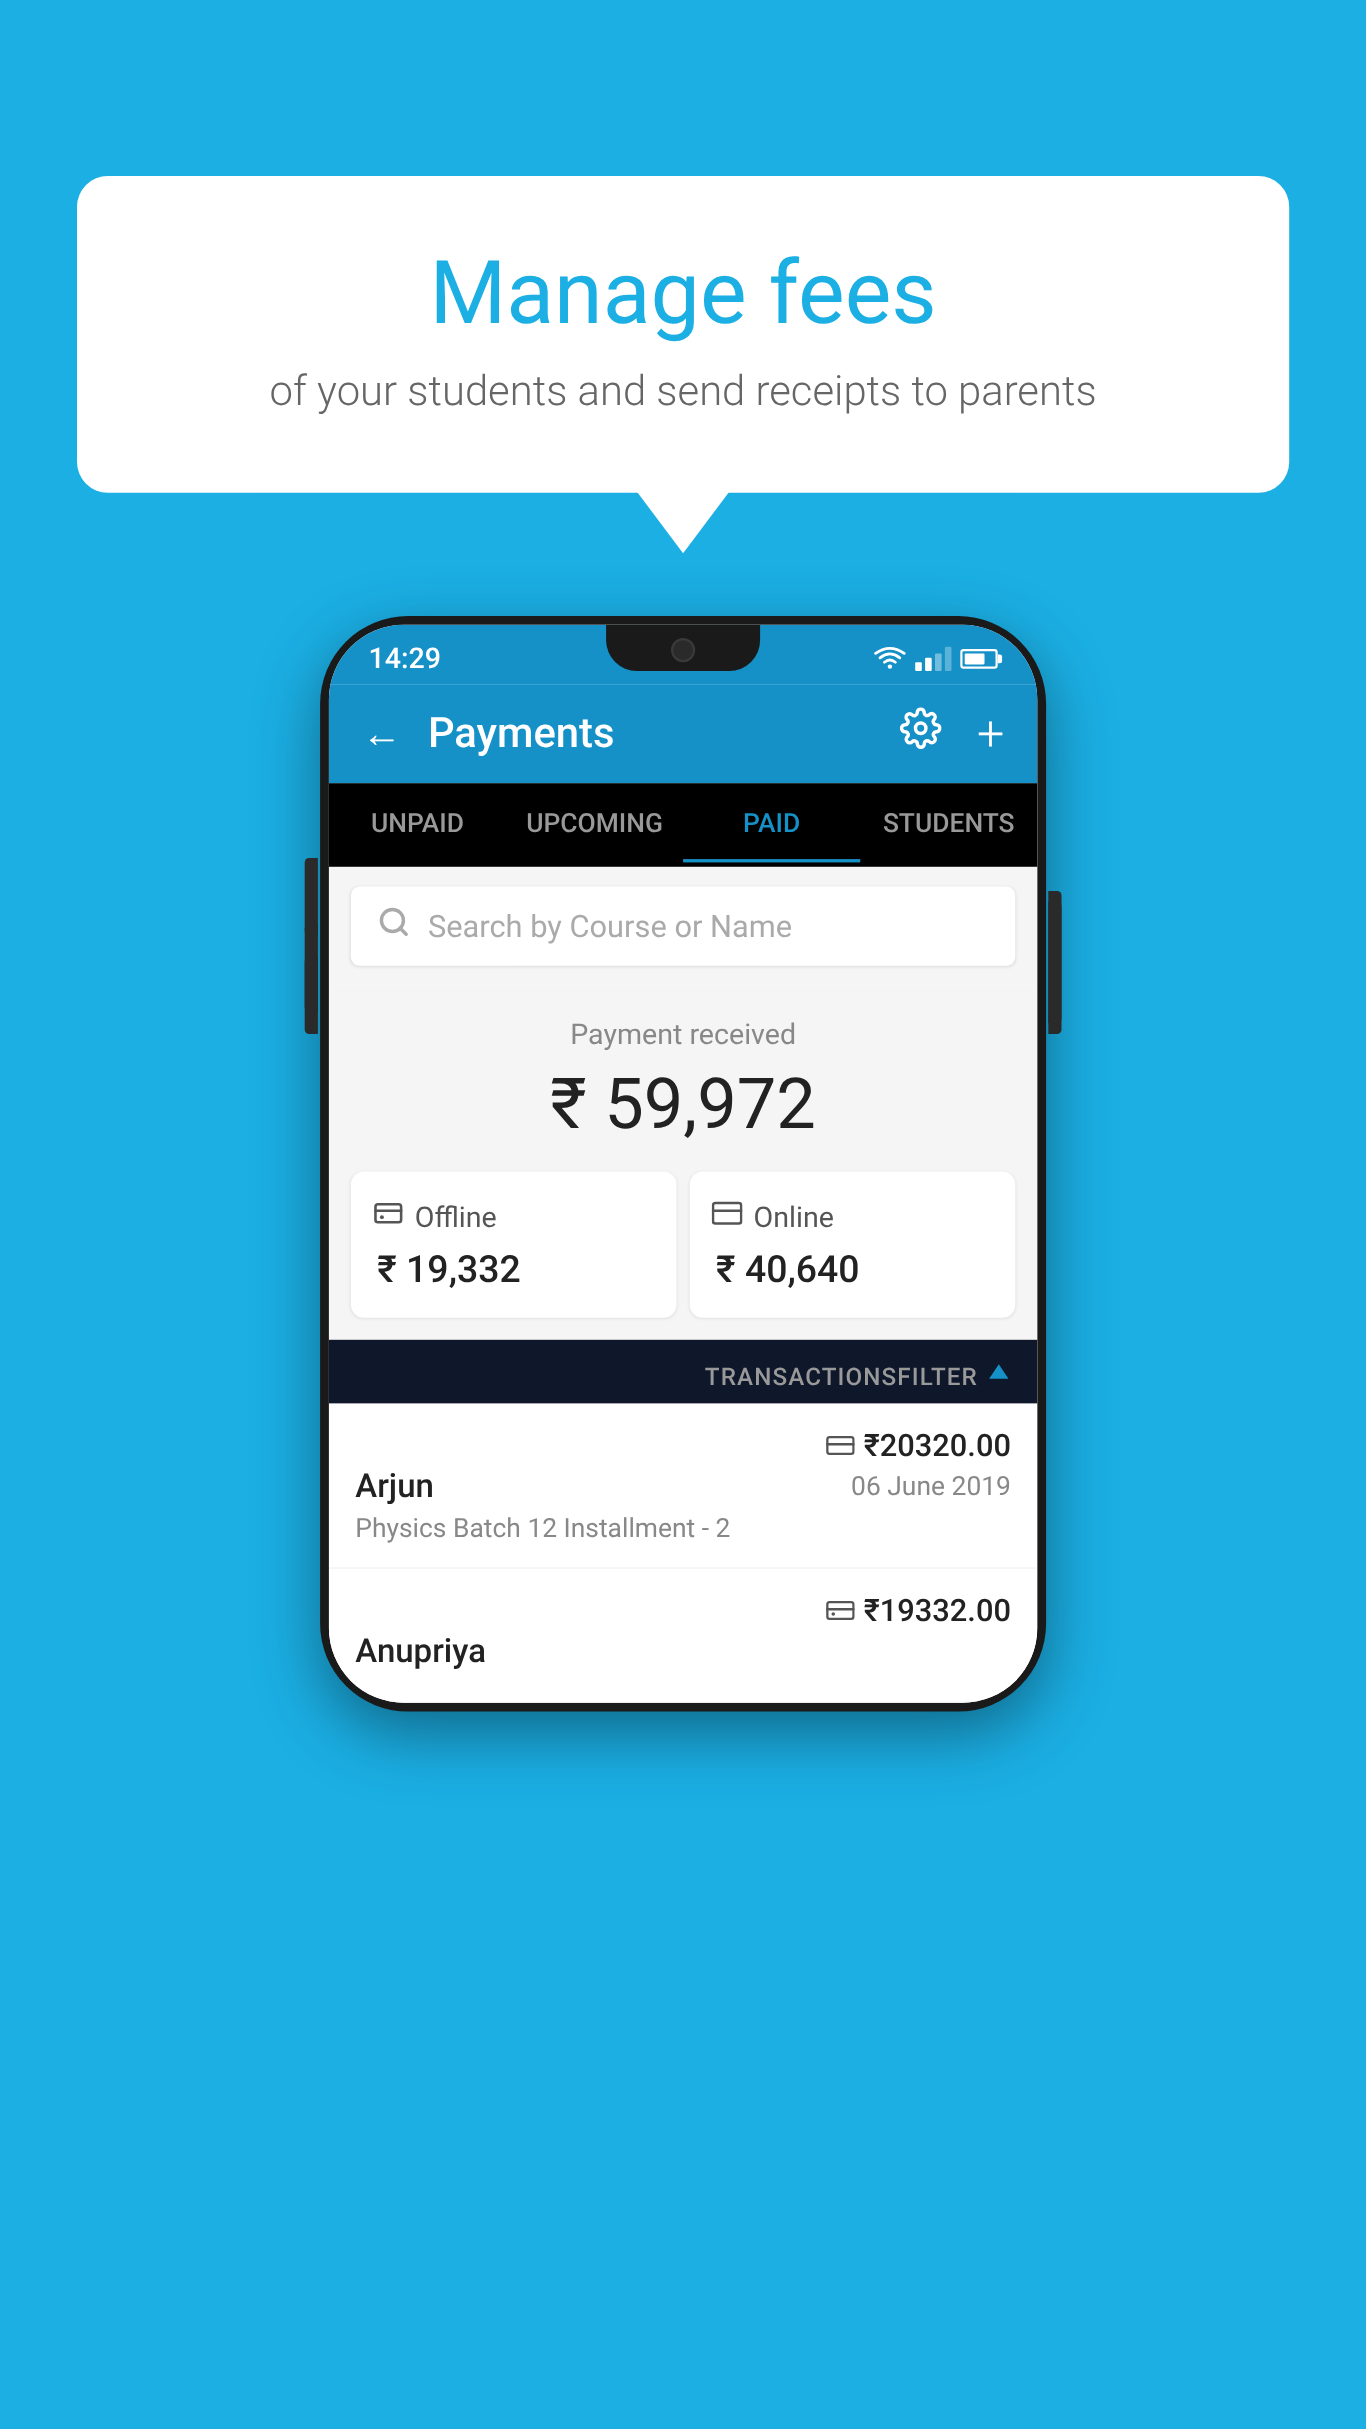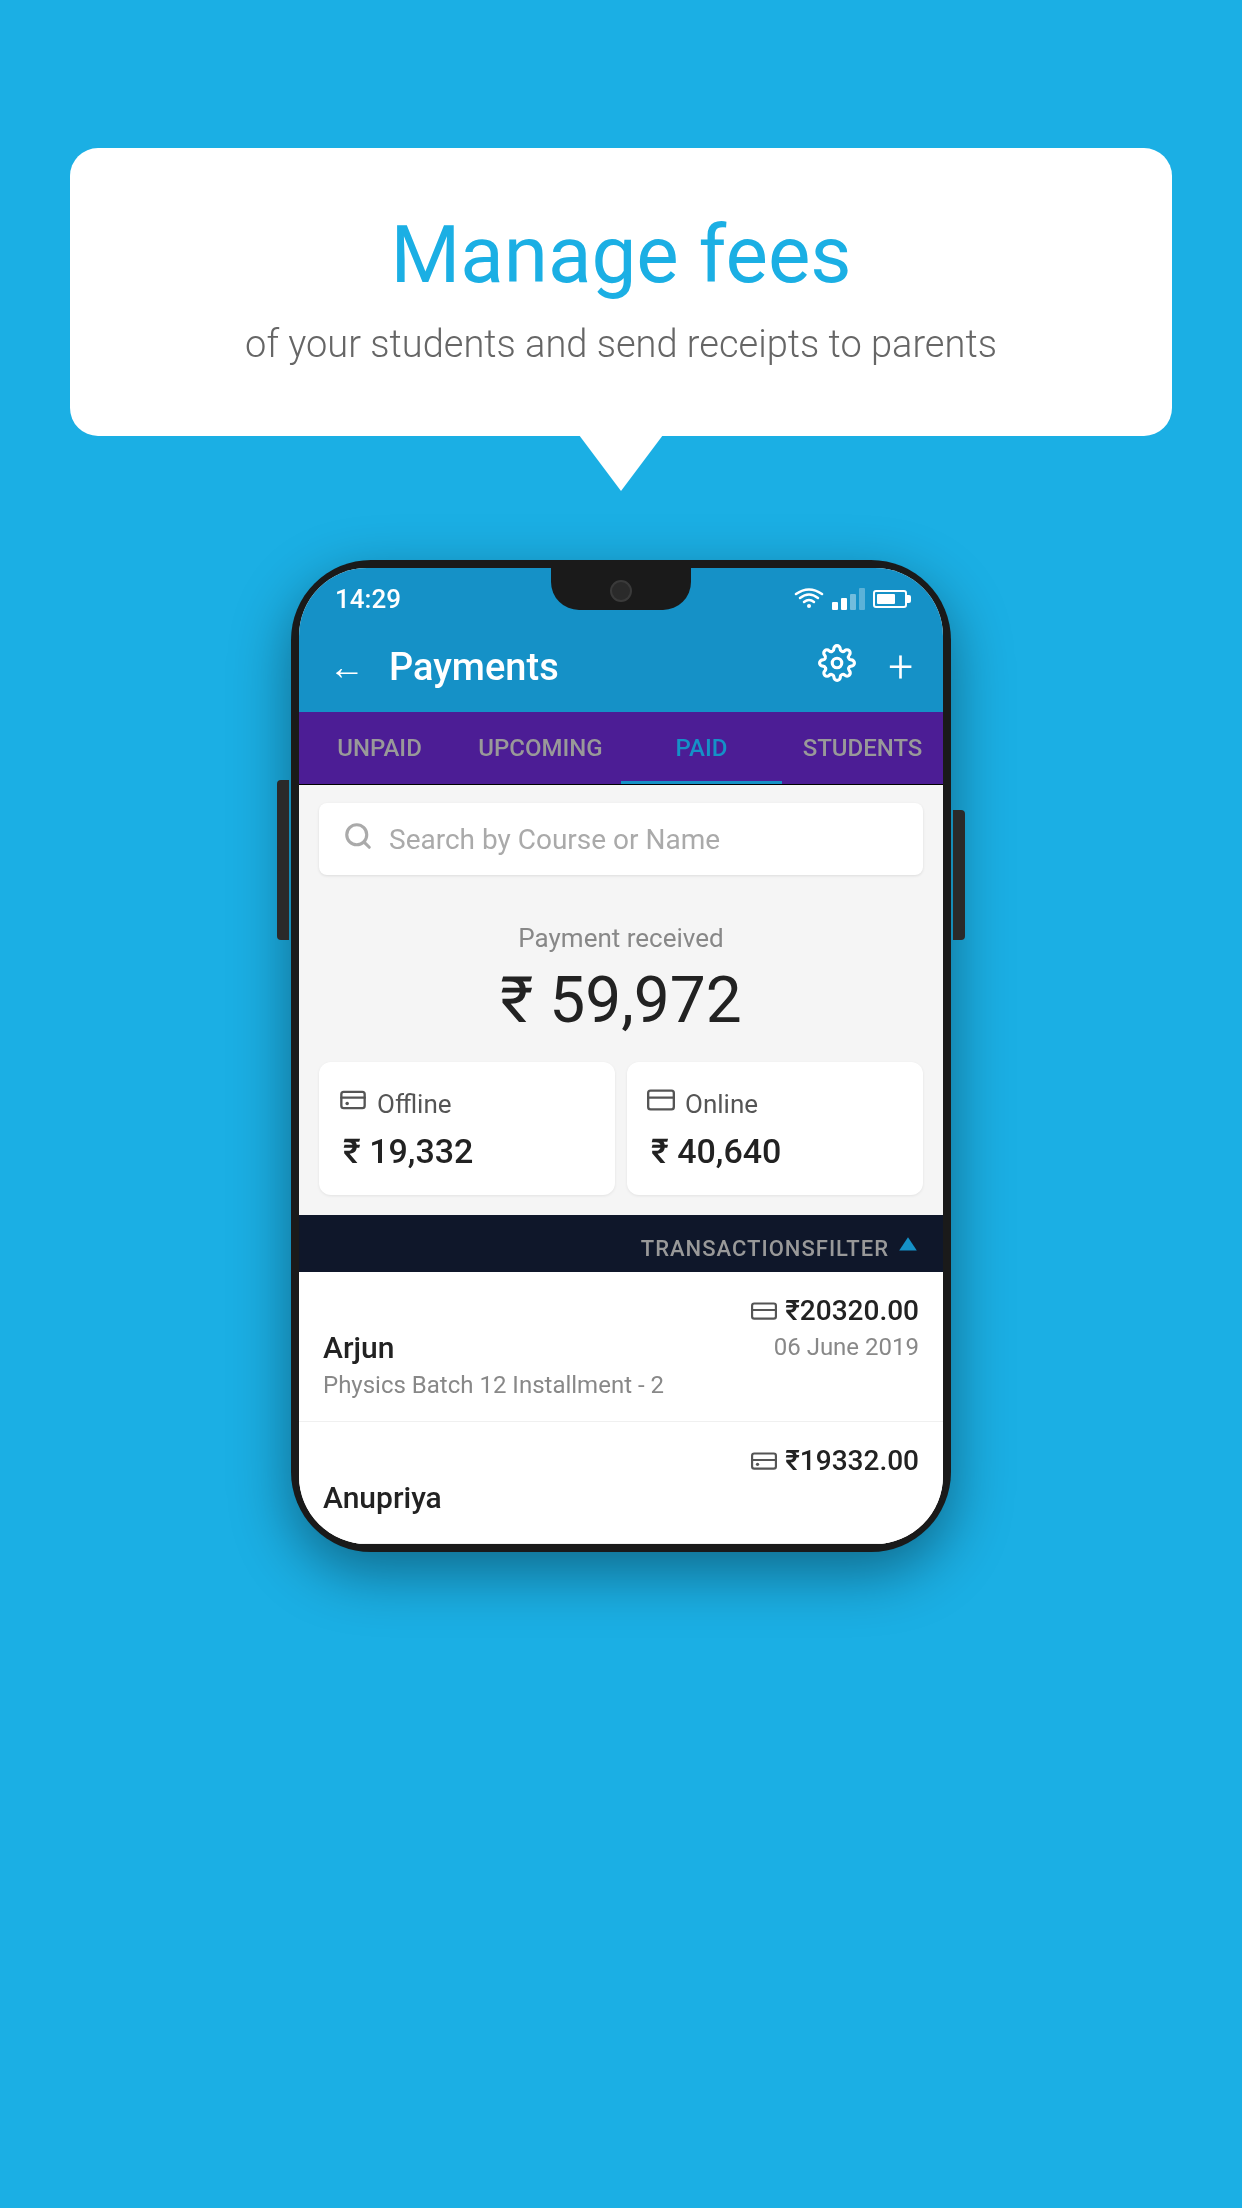--- a/index.html
+++ b/index.html
@@ -9,21 +9,21 @@
       height: 2208px;
       background-color: #1BAFE4;
       font-family: 'Roboto', Arial, sans-serif;
       position: relative;
       overflow: hidden;
     }
 
     
     .speech-bubble-container {
       position: absolute;
-      top: 148px;
+      top: 160px;
       left: 70px;
       right: 70px;
       display: flex;
       flex-direction: column;
       align-items: center;
     }
 
     .speech-bubble {
       background: white;
       border-radius: 28px;
@@ -237,23 +237,23 @@
     }
 
     .plus-icon {
       color: white;
       font-size: 44px;
       font-weight: 300;
     }
 
     
     .tabs-container {
-      background: #4c1d95;
-      display: flex;
-      border-bottom: 1px solid #000000;
+      background: #000000;
+      display: flex;
+      border-bottom: 4px solid #000000;
     }
 
     .tab {
       flex: 1;
       height: 72px;
       display: flex;
       align-items: center;
       justify-content: center;
       font-size: 24px;
       font-weight: 500;

